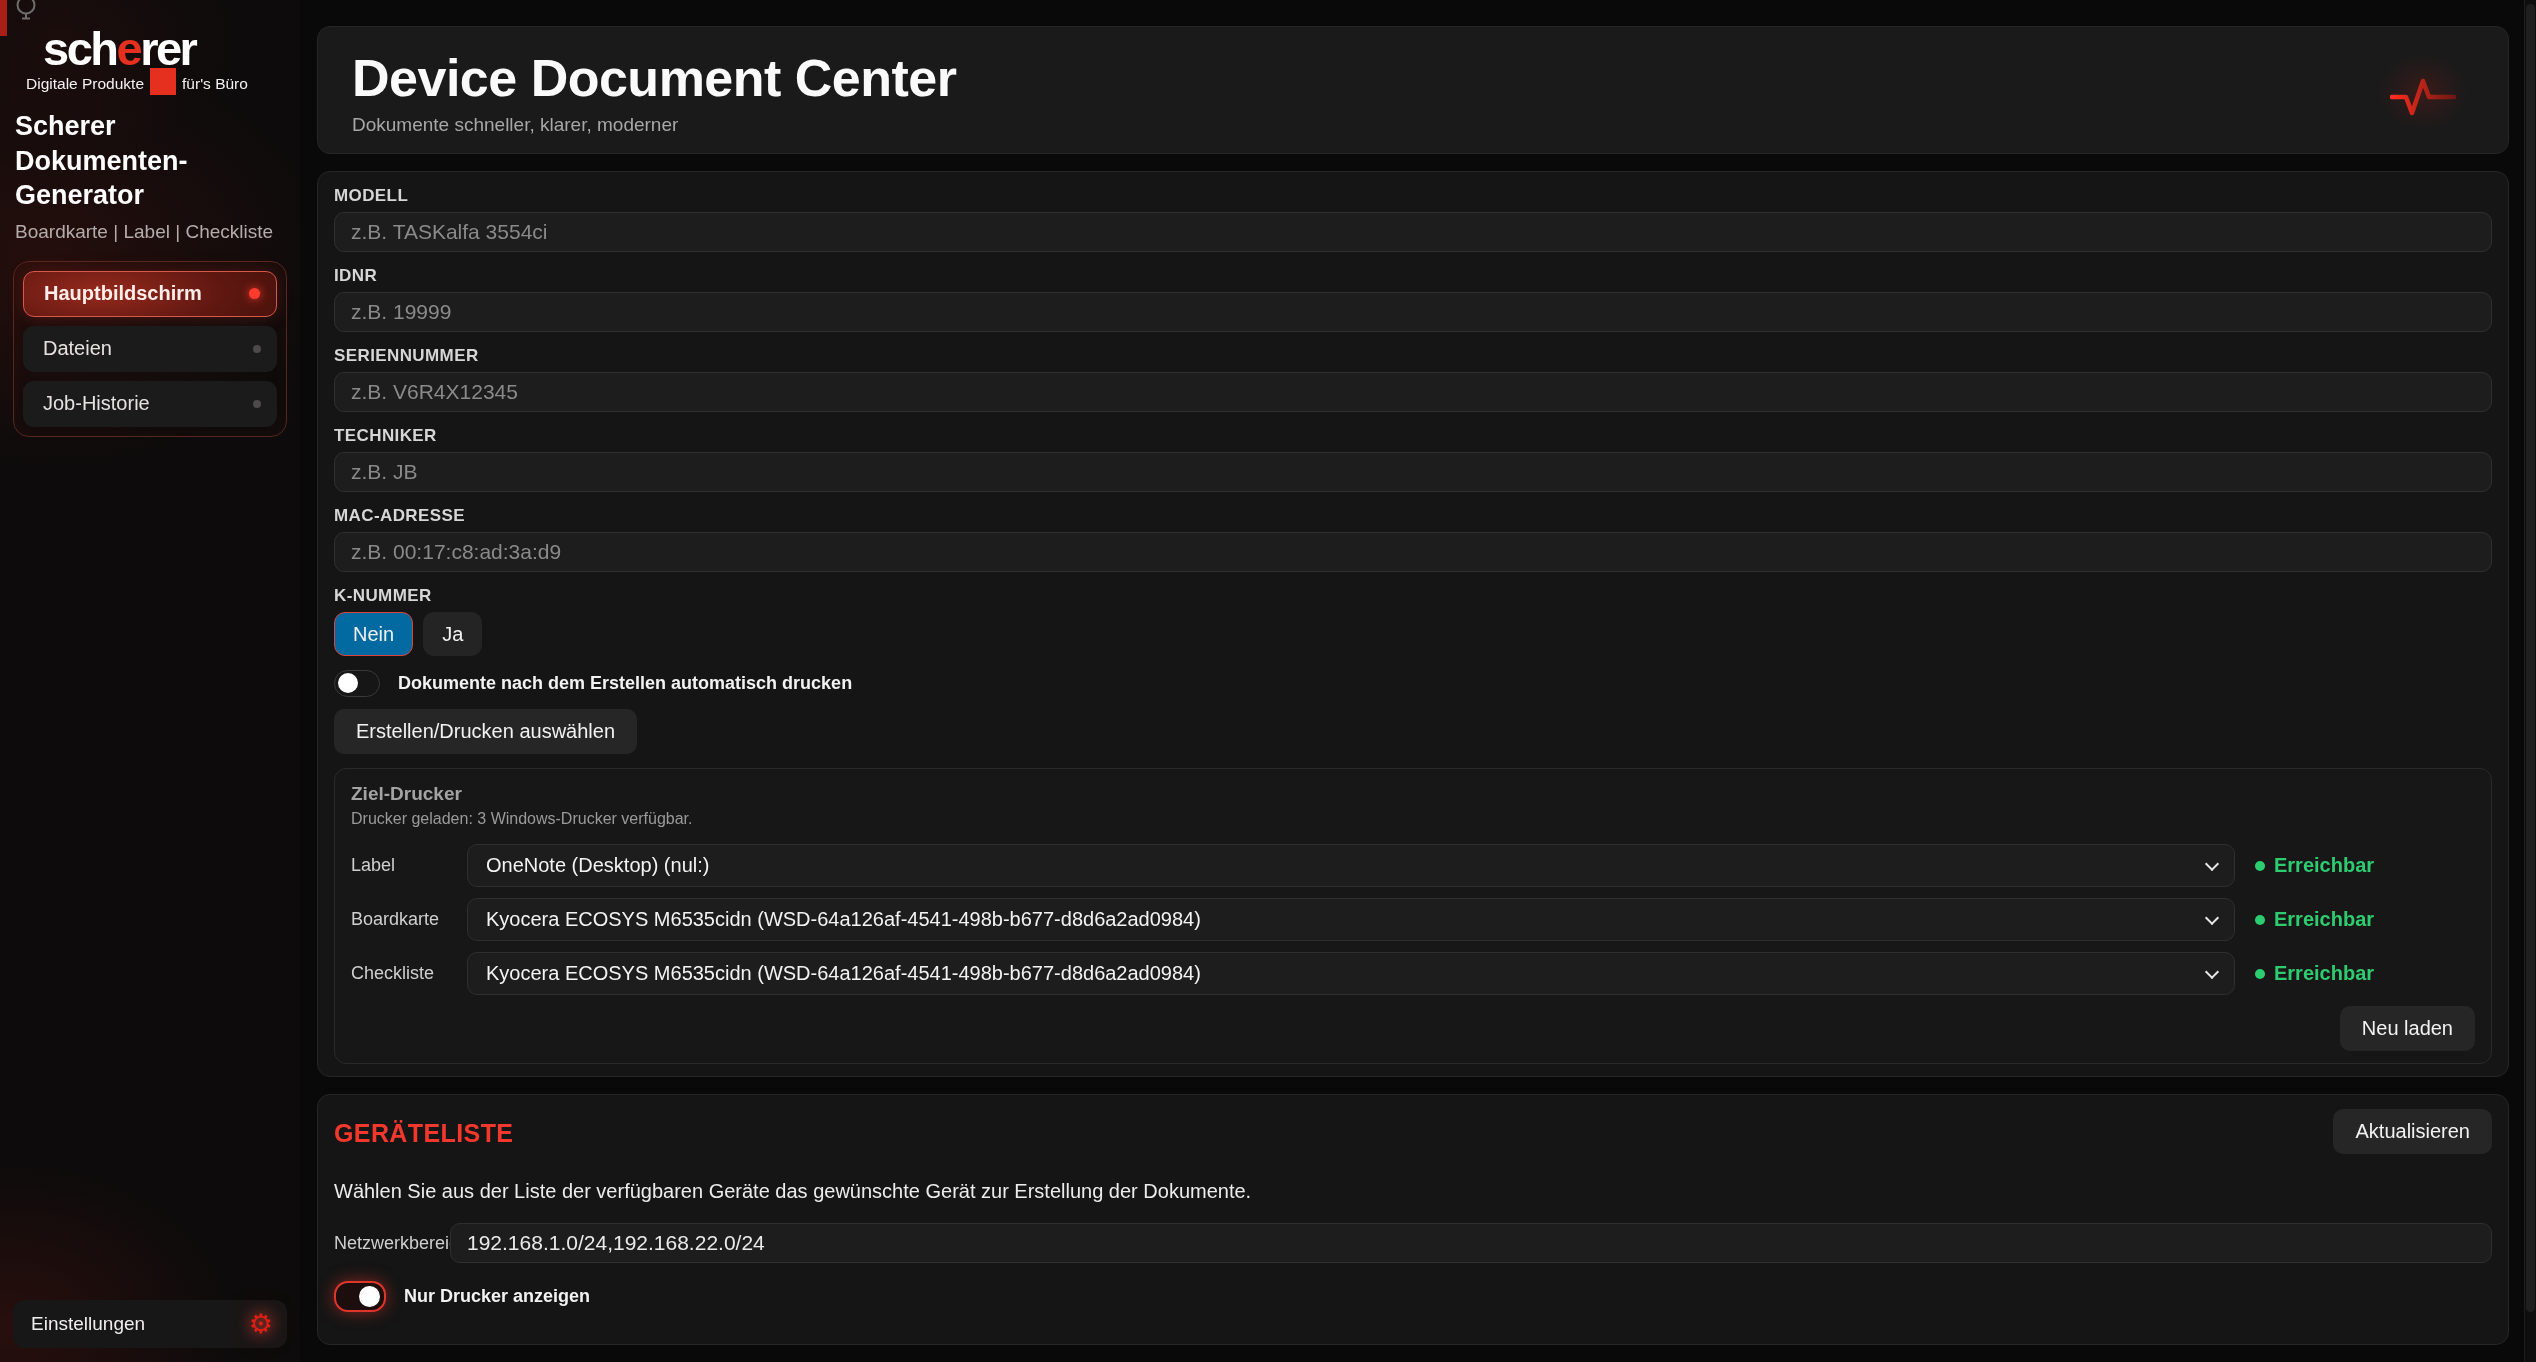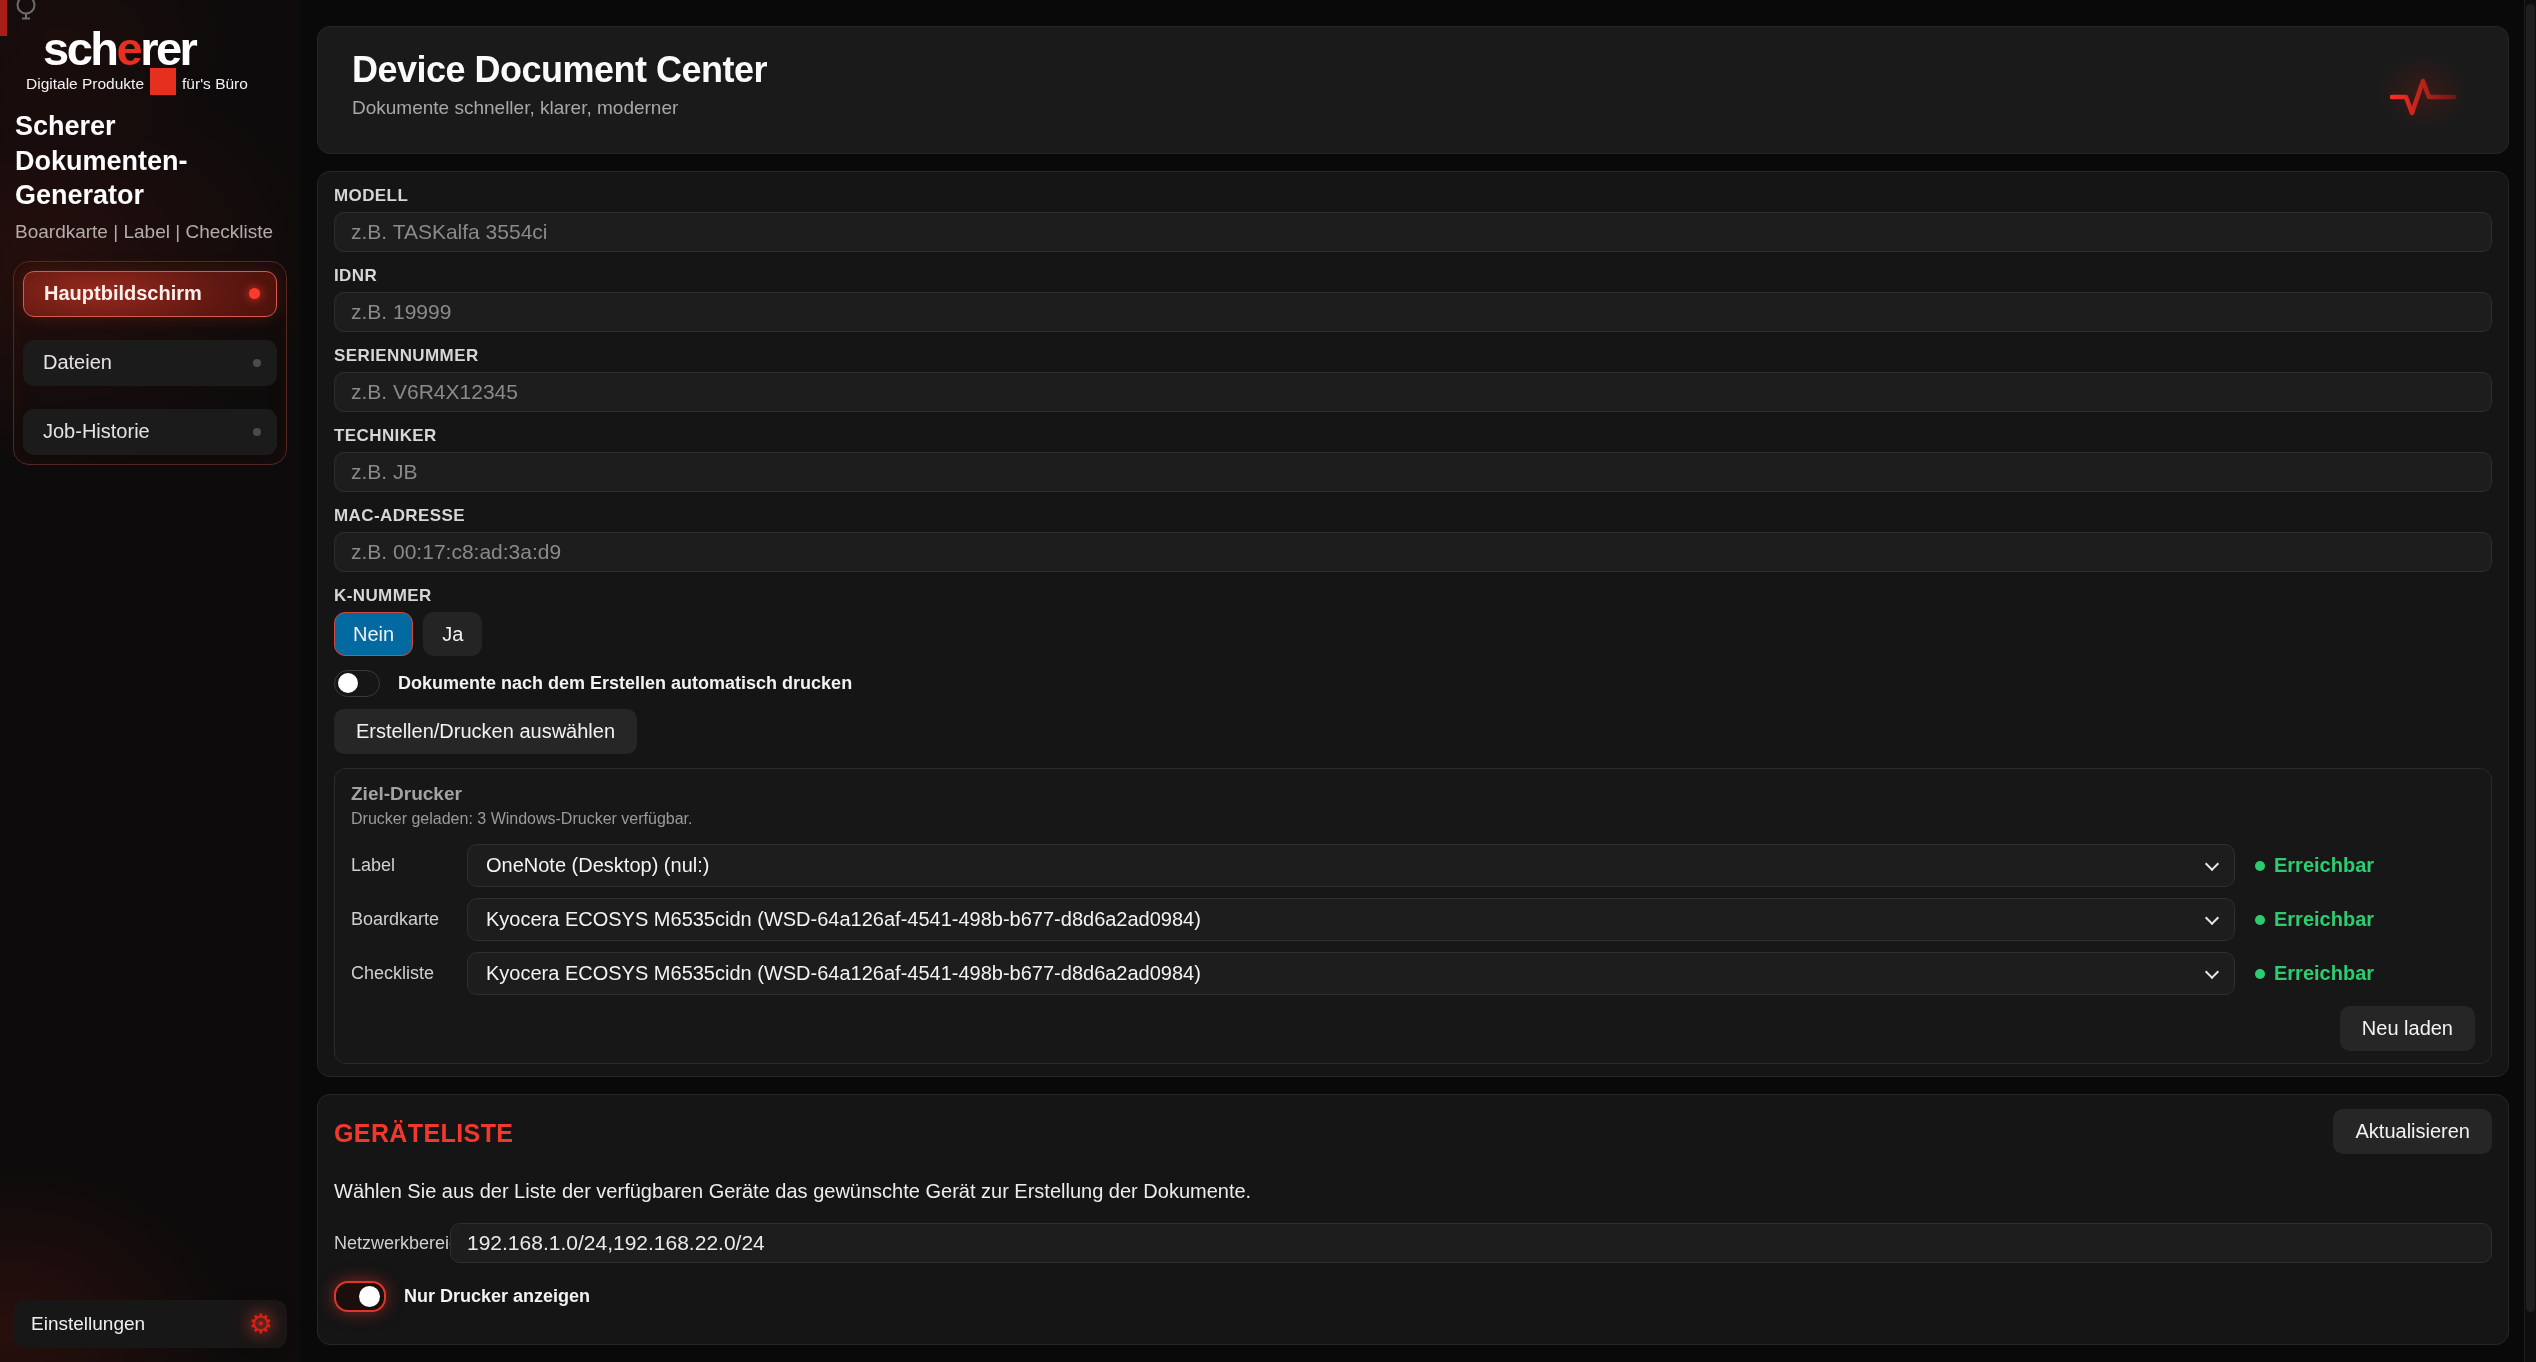--- a/index.html
+++ b/index.html
@@ -17,38 +17,38 @@
       #0d0b0b; }
   .corner-strip { position:absolute; left:0; top:0; width:7px; height:36px; background:#a81f17; }
   .corner-icon { position:absolute; left:14px; top:-6px; color:#6d6d6d; }
   .logo { margin:14px 0 6px 30px; }
   .brand { font-size:47px; font-weight:800; letter-spacing:-2.5px; color:#fff; line-height:.9; }
   .brand .accent { color:#e5301f; }
   .tagline { display:flex; align-items:flex-end; gap:6px; margin-top:-2px; font-size:15.5px; color:#f2f2f2; margin-left:-17px; }
   .logo-square { display:inline-block; width:26px; height:27px; background:#e5301f; margin-bottom:-2px; }
   .sb-title { font-size:27px; font-weight:800; line-height:1.28; margin:10px 0 8px 2px; color:#fdfdfd; }
   .sb-sub { font-size:19px; color:#b3acab; margin-left:2px; margin-bottom:18px; }
-  .nav { border:1px solid #57271f; border-radius:16px; padding:9px; display:flex; flex-direction:column; gap:23px;
+  .nav { border:1px solid #57271f; border-radius:16px; padding:9px; display:flex; flex-direction:column; gap:9px;
     box-shadow:0 0 22px rgba(150,30,20,.10) inset; }
   .nav-item { height:46px; border-radius:11px; background:#1c1b1b; display:flex; align-items:center;
     justify-content:space-between; padding:0 16px 0 20px; font-size:20px; color:#e6e2e1; cursor:pointer; }
   .nav-item.active { background:radial-gradient(220px 70px at 30% 45%, #97291d 0%, #601811 55%, #401009 100%);
     border:1px solid #d8584a; font-weight:700; color:#ffeeea;
     box-shadow:0 0 16px rgba(220,60,45,.25); }
   .dot { width:8px; height:8px; border-radius:50%; background:#4c4a4a; }
   .dot.red { width:11px; height:11px; background:#ff3b2d; box-shadow:0 0 10px rgba(255,60,45,.9); }
   .settings { margin-top:auto; height:48px; border-radius:12px; background:#181717; display:flex;
     align-items:center; justify-content:space-between; padding:0 14px 0 18px; font-size:19px; color:#f0eeee; cursor:pointer; }
   .gear { font-size:27px; color:#e01f14; text-shadow:0 0 14px rgba(255,70,50,.9), 0 0 26px rgba(255,70,50,.5); line-height:1; }
 
   
   main { flex:1; padding:16px 27px 0 17px; display:flex; flex-direction:column; }
   .card { background:#181818; border:1px solid #262626; border-radius:13px; }
   .header { position:relative; height:128px; padding:24px 34px; margin-bottom:17px; background:#1a1a1a; }
-  .header h1 { font-size:36px; font-weight:800; letter-spacing:-.5px; color:#fafafa; line-height:1.05; }
+  .header h1 { font-size:52px; font-weight:800; letter-spacing:-.5px; color:#fafafa; line-height:1.05; }
   .header p { font-size:19px; color:#a7a7a7; margin-top:8px; }
   .pulse { position:absolute; right:52px; top:46px; width:66px; height:54px; }
   .pulse-glow { position:absolute; right:20px; top:10px; width:130px; height:110px; border-radius:50%;
     background:radial-gradient(closest-side, rgba(160,30,20,.22), transparent 70%); }
 
   .panel { background:#151515; padding:14px 16px 12px 16px; margin-bottom:17px; }
   .sec-heading { font-size:25px; font-weight:800; color:#f2382c; letter-spacing:.4px; margin:4px 0 0 0; }
   .panel1 .sec-heading { margin-bottom:24px; }
   .f-group { margin-bottom:14px; }
   .f-label { font-size:17px; font-weight:700; color:#d6d6d6; letter-spacing:.4px; margin-bottom:6px; }

